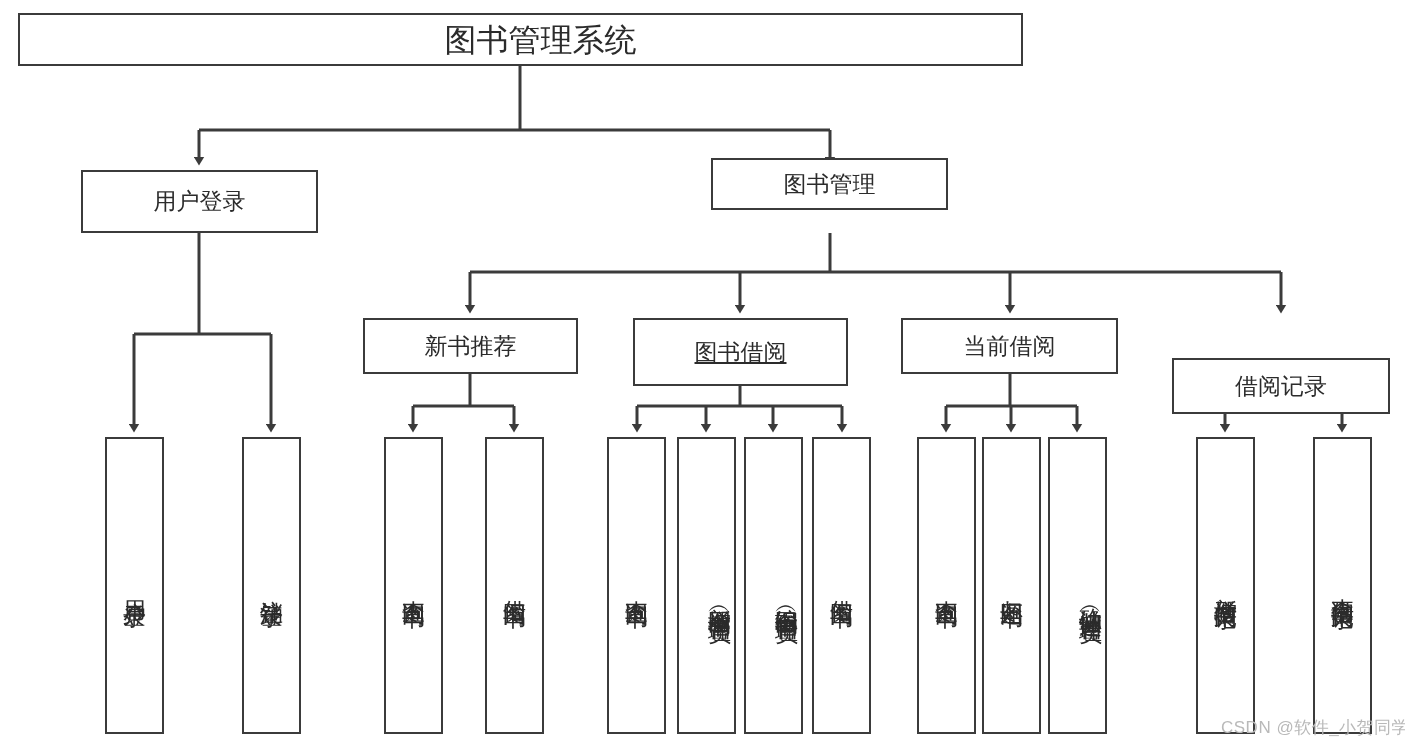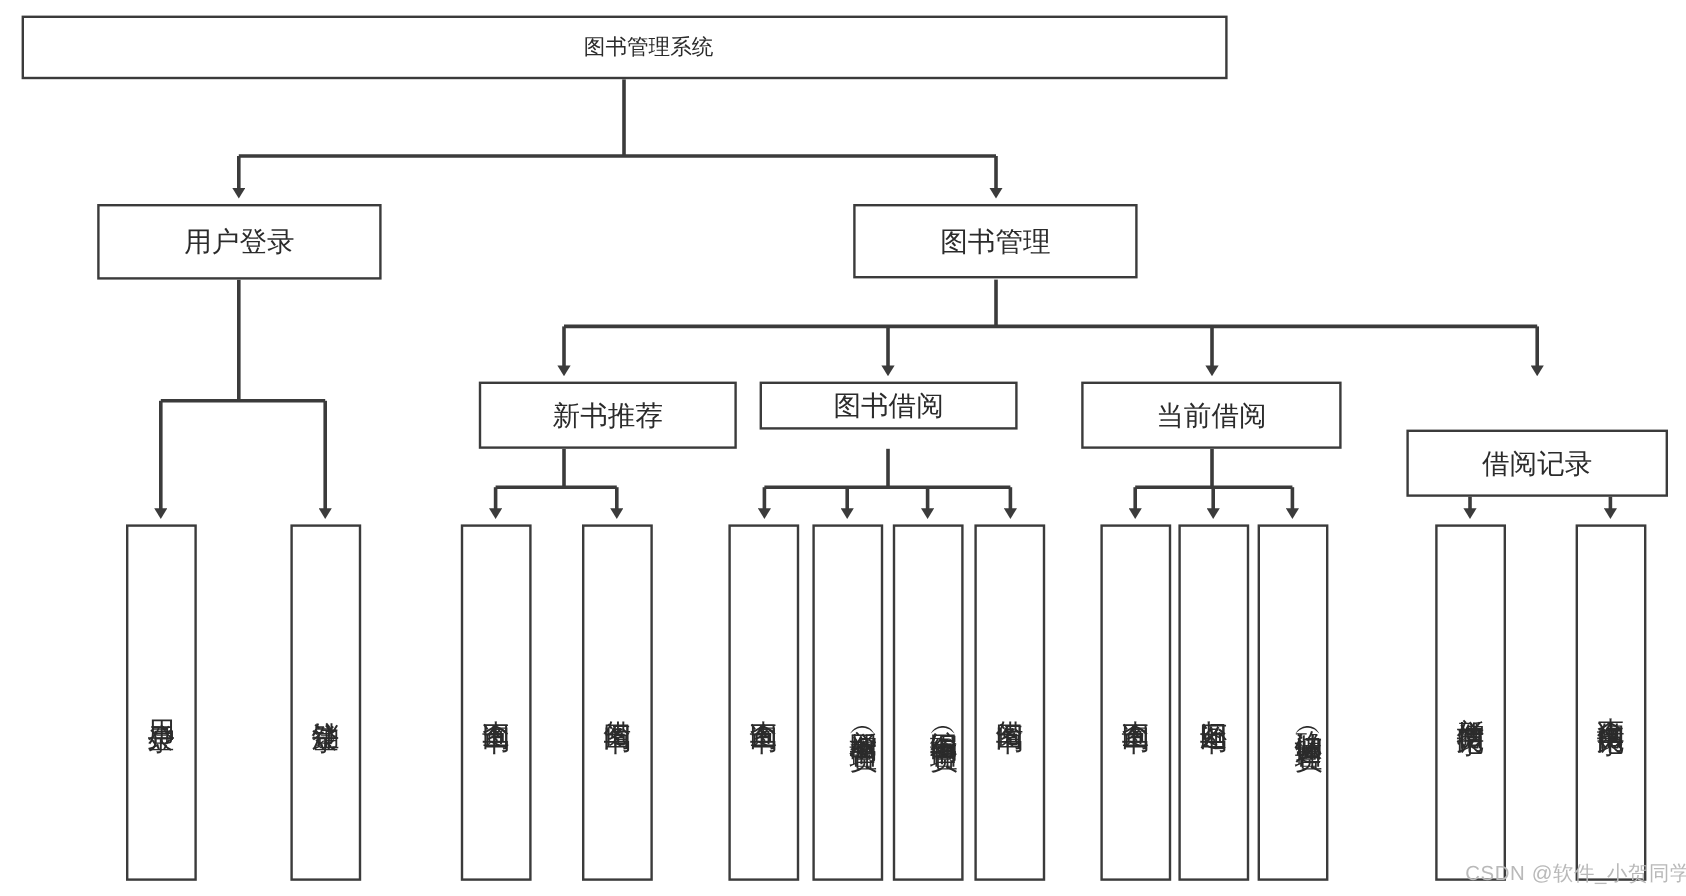--- a/index.html
+++ b/index.html
@@ -34,21 +34,21 @@
     align-items: center;
     justify-content: center;
     color: #2b2b2b;
     line-height: 1.25;
     text-align: center;
   }
   .node.horiz {
     font-size: 23px;
   }
   .node.root {
-    font-size: 18px;
+    font-size: 32px;
     padding-left: 40px;
   }
   .node.vert {
     writing-mode: vertical-rl;
     text-orientation: upright;
     font-size: 23px;
     letter-spacing: 2px;
     padding-top: 26px;
     align-items: flex-start;
     justify-content: center;
@@ -126,28 +126,28 @@
     </g>
   </svg>
 
   <div class="node root" style="left:18px; top:13px; width:1005px; height:53px;">
     <span>图书管理系统</span>
   </div>
 
   <div class="node horiz" style="left:81px; top:170px; width:237px; height:63px;">
     <span>用户登录</span>
   </div>
-  <div class="node horiz" style="left:711px; top:170px; width:237px; height:62px;">
+  <div class="node horiz" style="left:711px; top:158px; width:237px; height:52px;">
     <span>图书管理</span>
   </div>
 
-  <div class="node horiz" style="left:363px; top:318px; width:215px; height:56px;margin-left:36px;">
+  <div class="node horiz" style="left:363px; top:318px; width:215px; height:56px;">
     <span>新书推荐</span>
   </div>
-  <div class="node horiz" style="left:633px; top:318px; width:215px; height:40px;">
+  <div class="node horiz" style="left:633px; top:318px; width:215px; height:68px;text-decoration:underline;">
     <span>图书借阅</span>
   </div>
   <div class="node horiz" style="left:901px; top:318px; width:217px; height:56px;">
     <span>当前借阅</span>
   </div>
   <div class="node horiz" style="left:1172px; top:318px; width:218px; height:56px;margin-top:40px;">
     <span>借阅记录</span>
   </div>
 
   <div class="node vert mid" style="left:105px; top:437px; width:59px; height:297px;">

